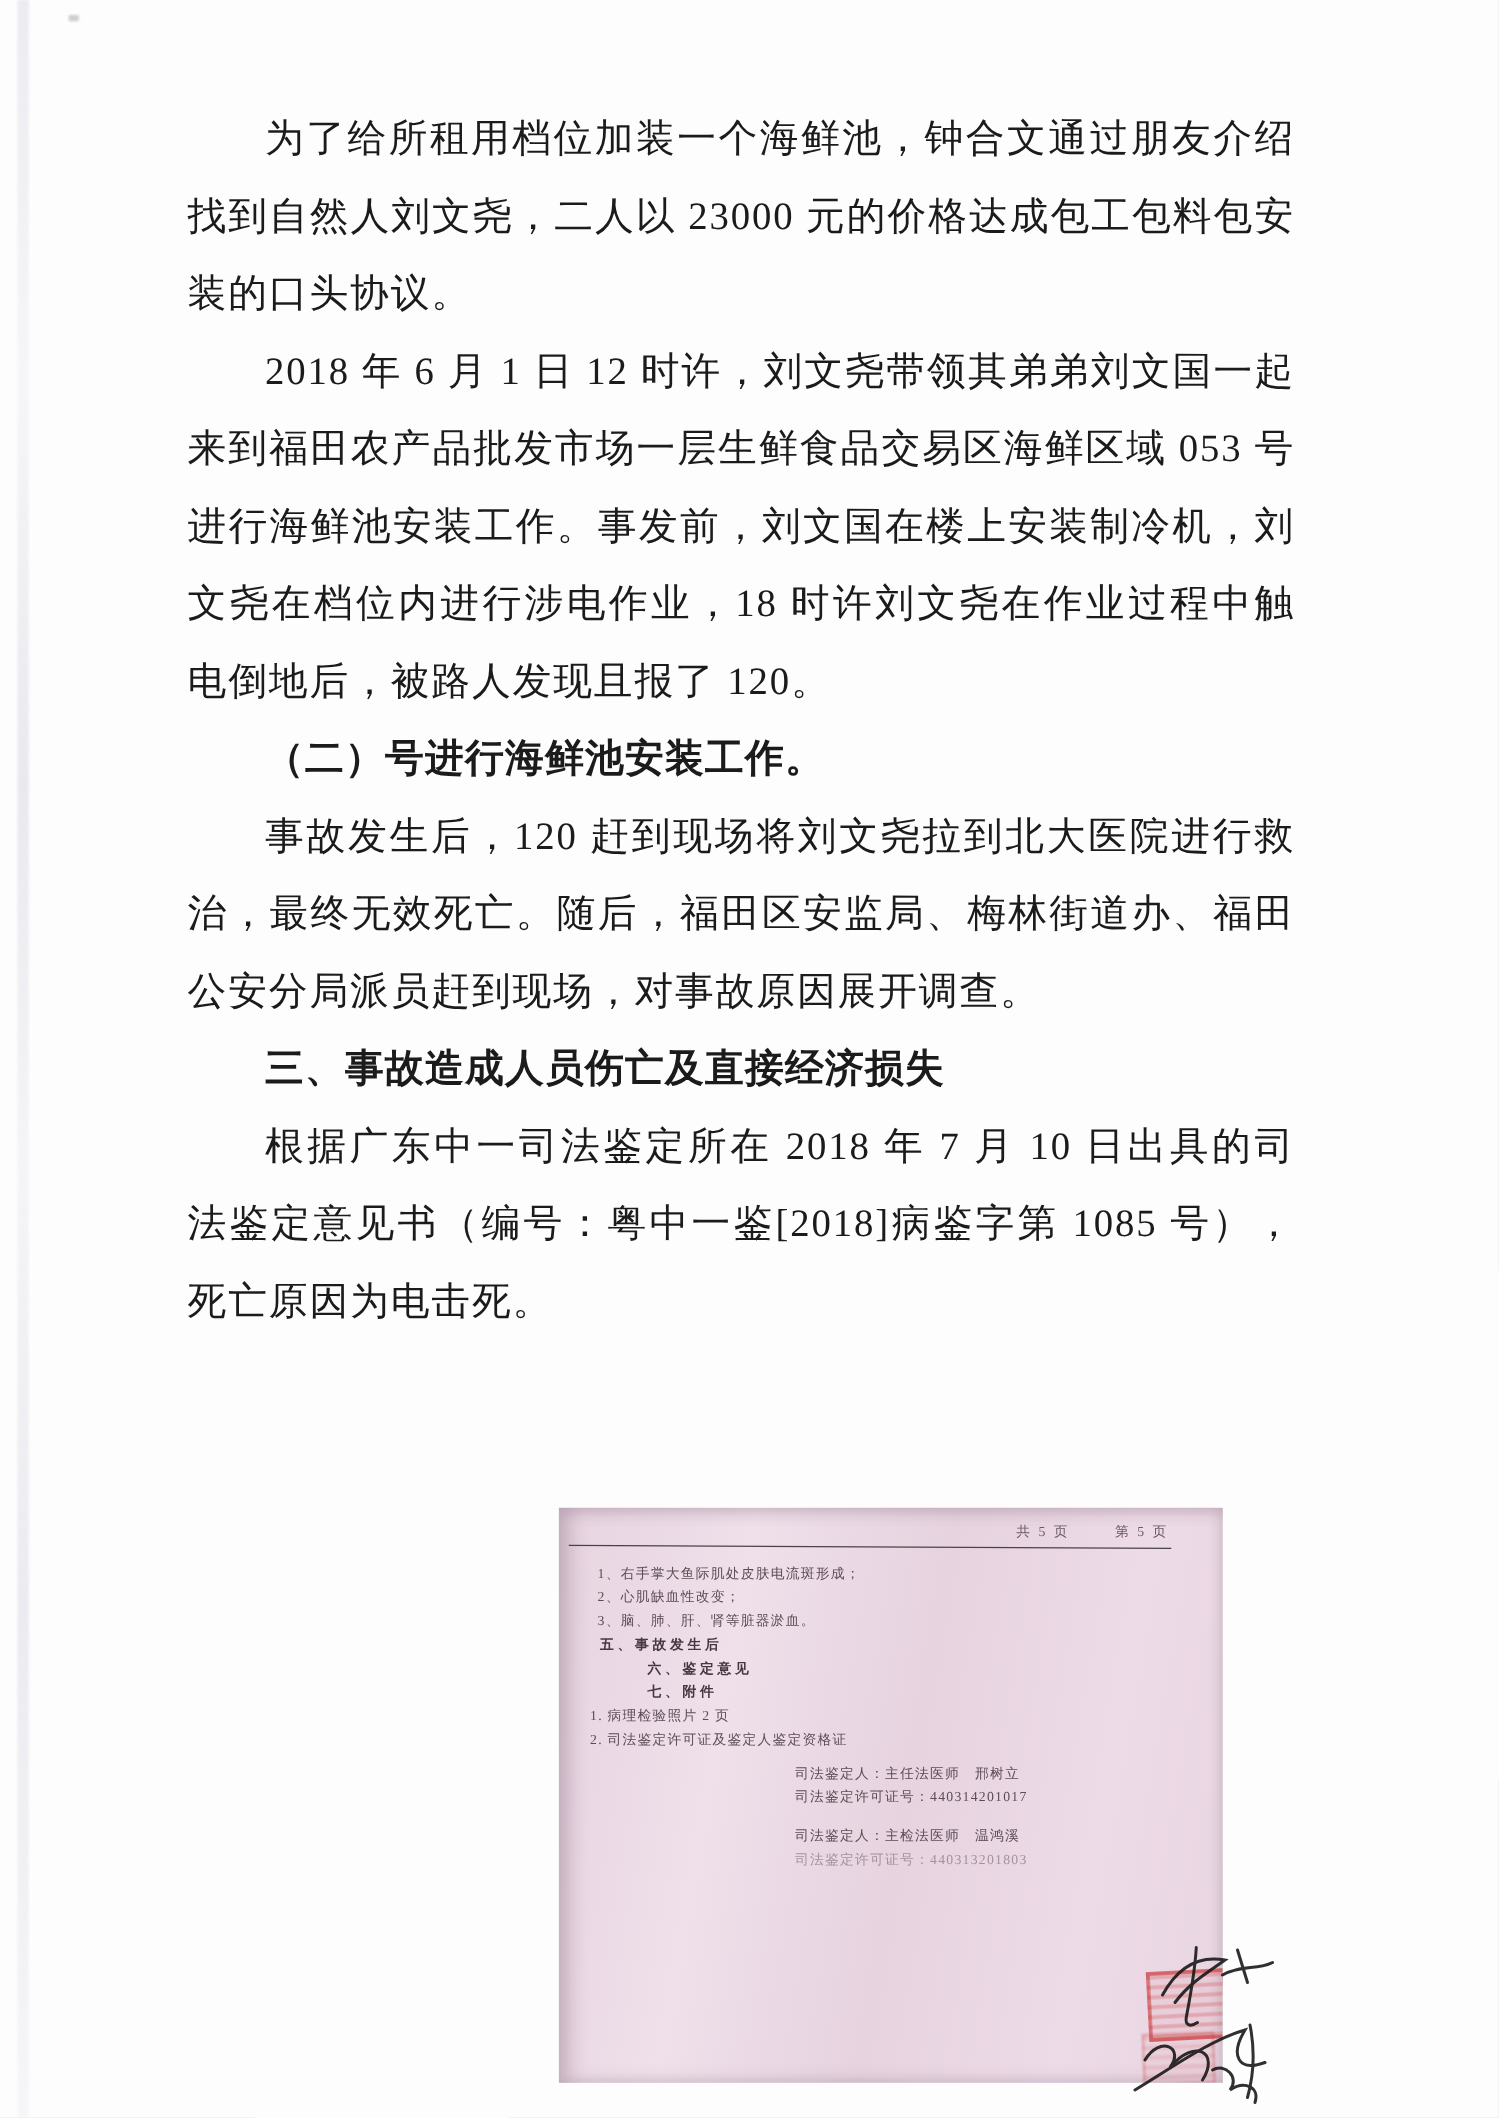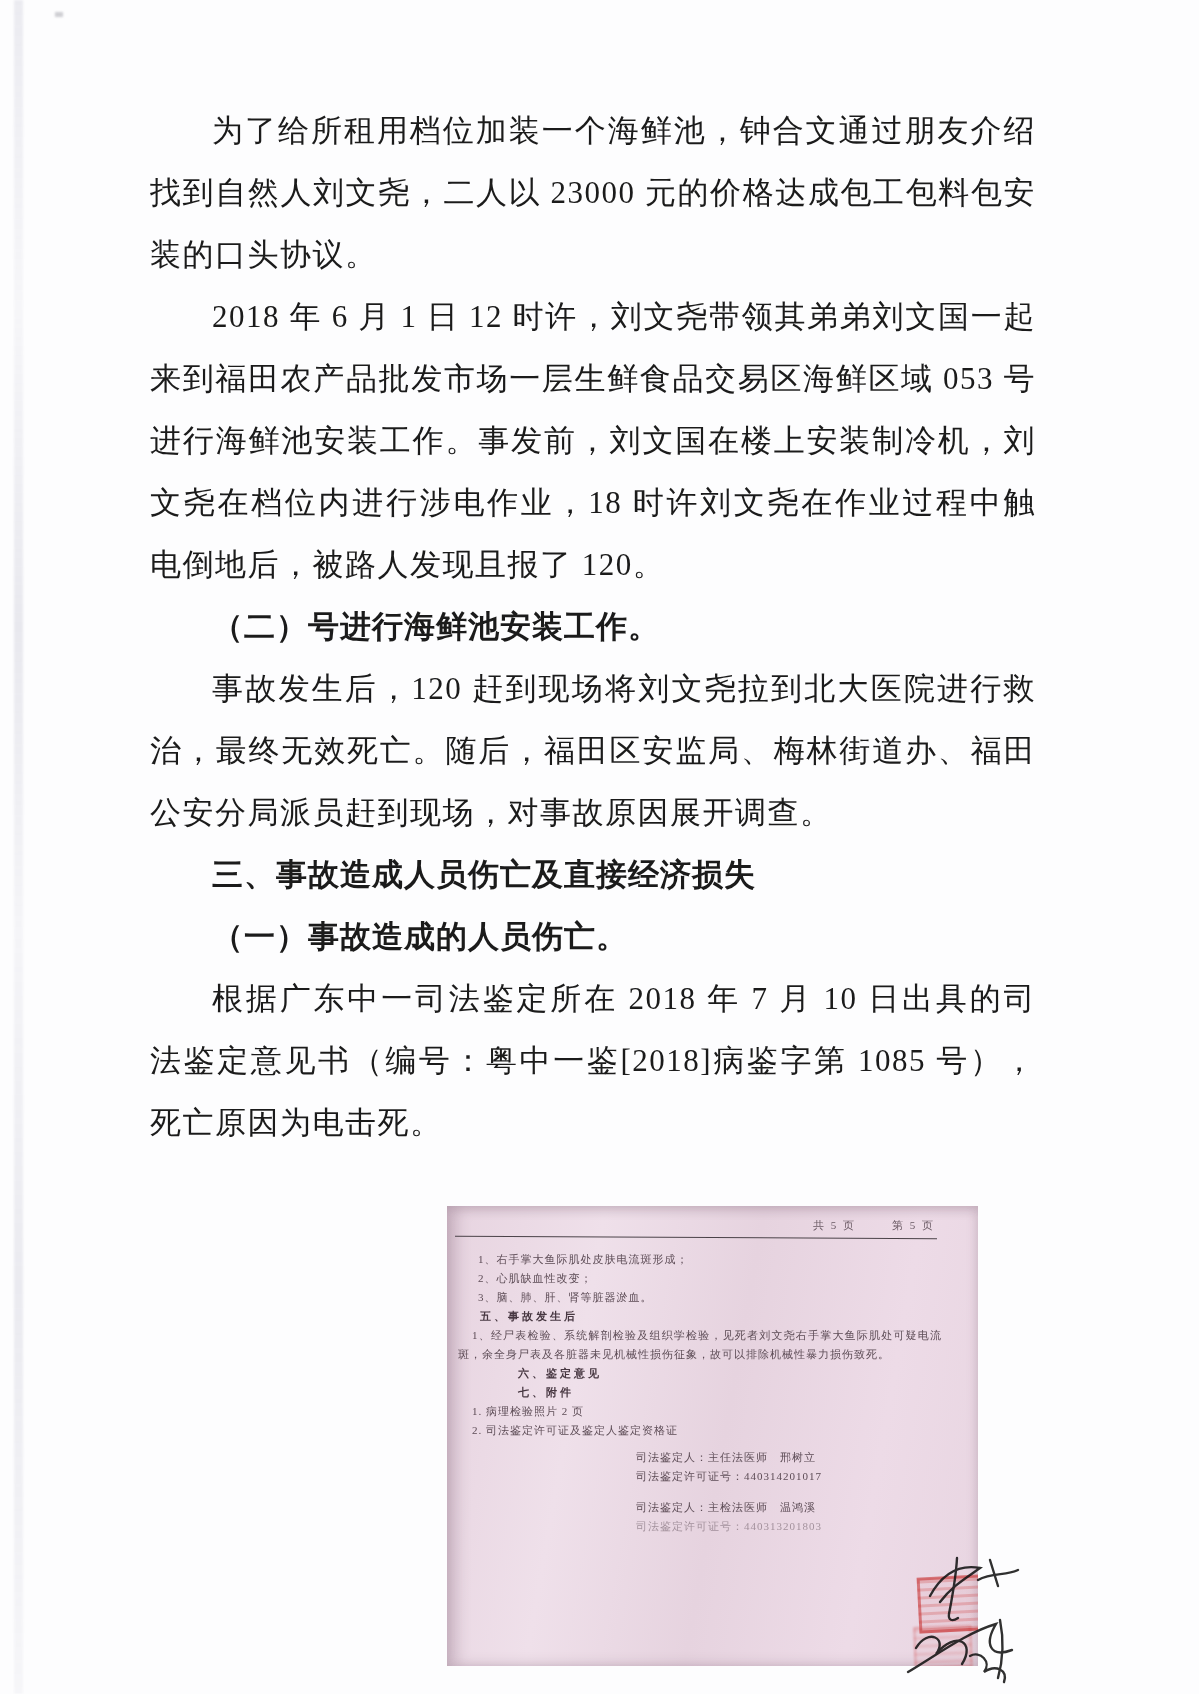--- a/index.html
+++ b/index.html
@@ -22,21 +22,21 @@
     filter:blur(1px);
     pointer-events:none;
   }
   .scan-dot{
     position:absolute;left:55px;top:12px;width:8px;height:5px;
     background:rgba(150,150,160,.45);filter:blur(1px);
   }
   
   .doc{
     position:absolute;left:150px;top:0;width:886px;
-    padding-top:100px;
+    padding-top:80px;
     font-size:31px;line-height:62px;letter-spacing:1.5px;
     text-align:justify;
   }
   .doc p{margin:0;text-indent:2em;}
   .doc .heading{
     font-family:"Liberation Sans","DejaVu Sans",sans-serif;
     font-weight:700;letter-spacing:1px;
     text-align:left;
   }
   
@@ -103,36 +103,34 @@
 
   <div class="scan-streak"></div>
   <div class="scan-dot"></div>
 
   <div class="doc">
     <p>为了给所租用档位加装一个海鲜池，钟合文通过朋友介绍找到自然人刘文尧，二人以 23000 元的价格达成包工包料包安装的口头协议。</p>
     <p>2018 年 6 月 1 日 12 时许，刘文尧带领其弟弟刘文国一起来到福田农产品批发市场一层生鲜食品交易区海鲜区域 053 号进行海鲜池安装工作。事发前，刘文国在楼上安装制冷机，刘文尧在档位内进行涉电作业，18 时许刘文尧在作业过程中触电倒地后，被路人发现且报了 120。</p>
     <p class="heading">（二）号进行海鲜池安装工作。</p>
     <p>事故发生后，120 赶到现场将刘文尧拉到北大医院进行救治，最终无效死亡。随后，福田区安监局、梅林街道办、福田公安分局派员赶到现场，对事故原因展开调查。</p>
     <p class="heading">三、事故造成人员伤亡及直接经济损失</p>
-    <p class="heading">（一）事故造成的人员伤亡。</p>
     <p>根据广东中一司法鉴定所在 2018 年 7 月 10 日出具的司法鉴定意见书（编号：粤中一鉴[2018]病鉴字第 1085 号），死亡原因为电击死。</p>
   </div>
 
   <div class="photo">
     <div class="photo-header">
       <span>共 5 页</span><span>第 5 页</span>
     </div>
     <div class="photo-rule"></div>
 
     <div class="photo-body">
       <p class="ph-finding">1、右手掌大鱼际肌处皮肤电流斑形成；</p>
       <p class="ph-finding">2、心肌缺血性改变；</p>
       <p class="ph-finding">3、脑、肺、肝、肾等脏器淤血。</p>
       <p class="ph-h ph-h5">五、事故发生后</p>
-      <p class="ph-analysis">1、经尸表检验、系统解剖检验及组织学检验，见死者刘文尧右手掌大鱼际肌处可疑电流斑，余全身尸表及各脏器未见机械性损伤征象，故可以排除机械性暴力损伤致死。</p>
       <p class="ph-h ph-h6">六、鉴定意见</p>
       <p class="ph-h ph-h7">七、附件</p>
       <p class="ph-att">1. 病理检验照片 2 页</p>
       <p class="ph-att">2. 司法鉴定许可证及鉴定人鉴定资格证</p>
       <div class="ph-sign">
         <p>司法鉴定人：主任法医师　邢树立</p>
         <p>司法鉴定许可证号：440314201017</p>
         <div class="gap"></div>
         <p>司法鉴定人：主检法医师　温鸿溪</p>
         <p class="ph-faded">司法鉴定许可证号：440313201803</p>

